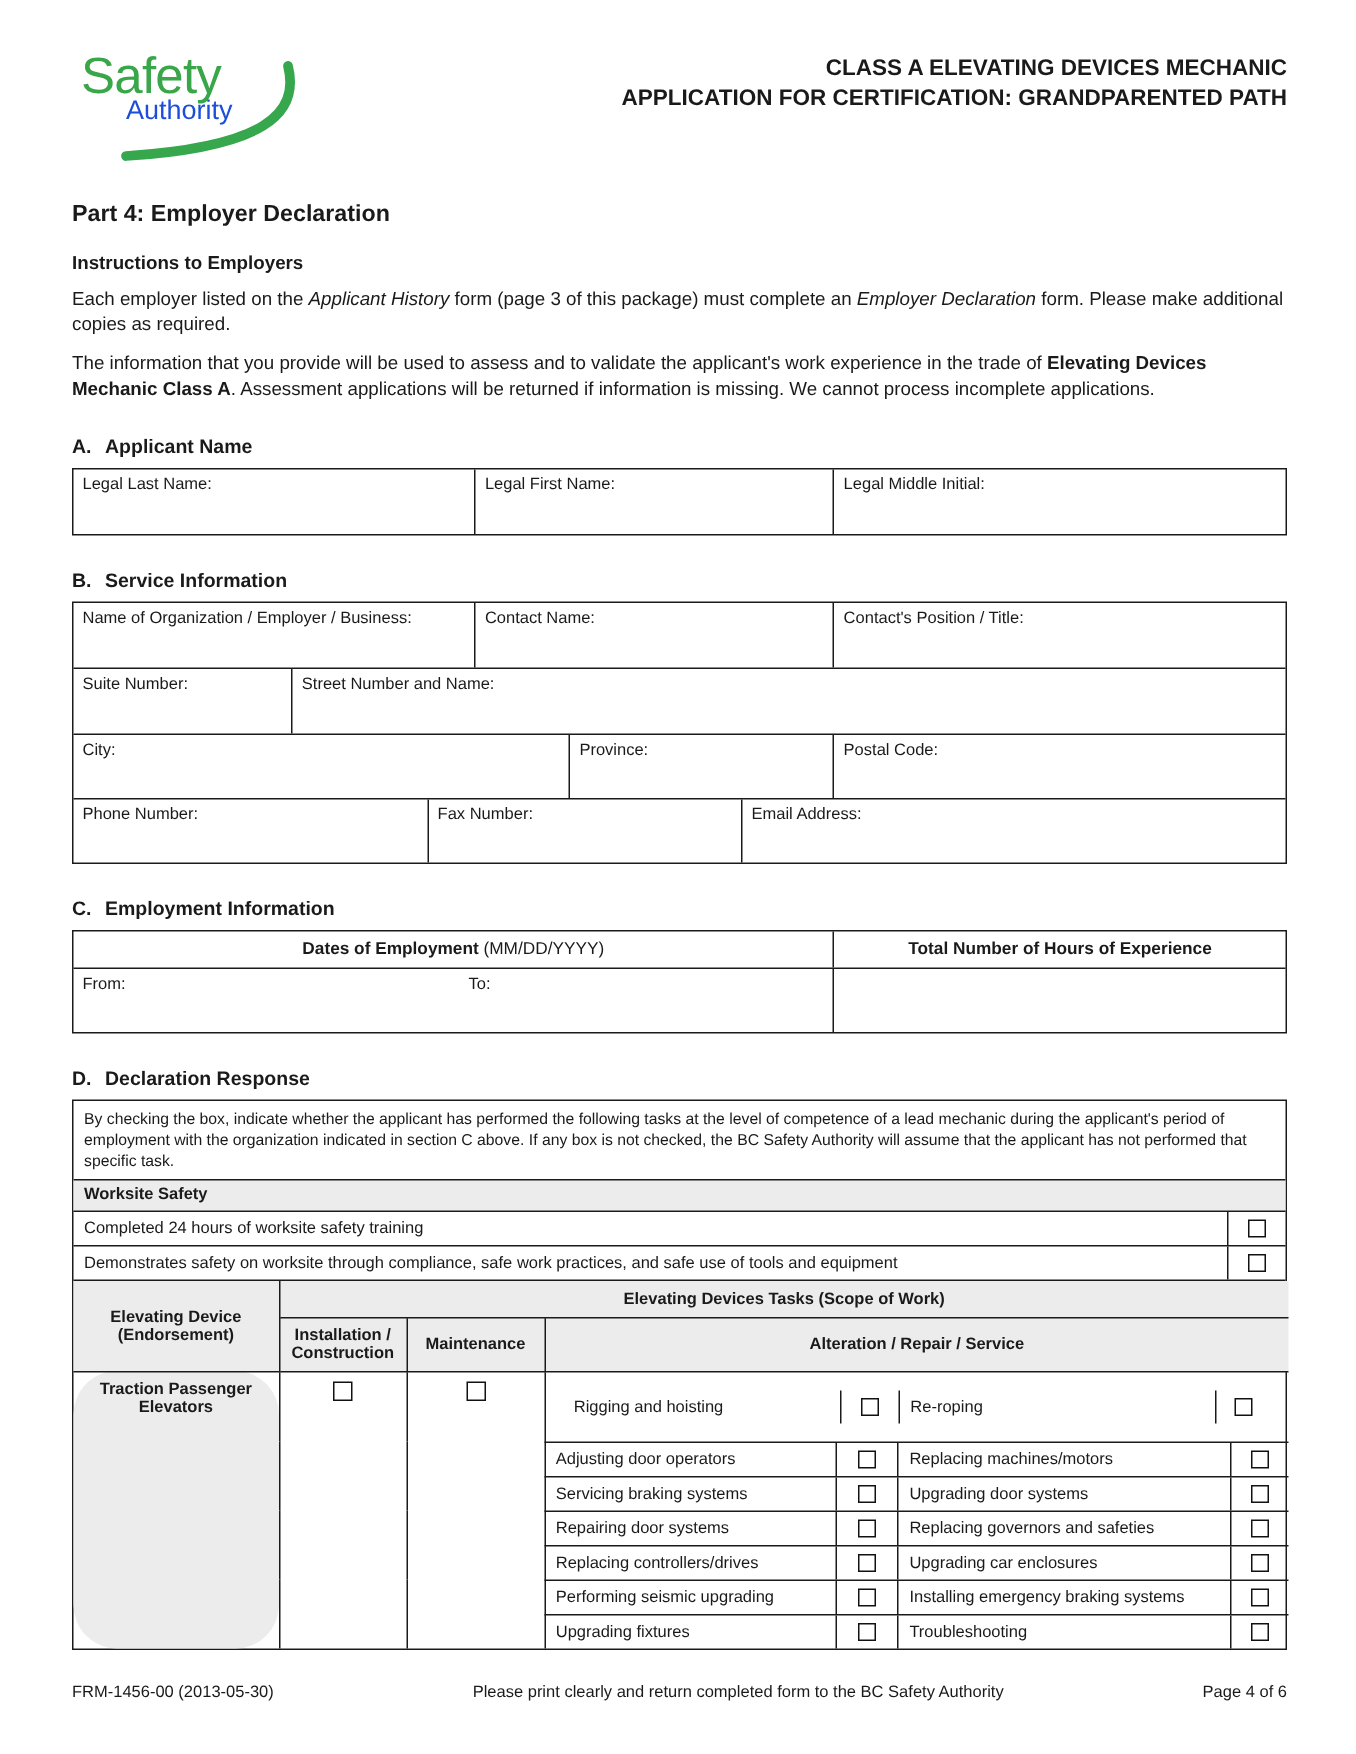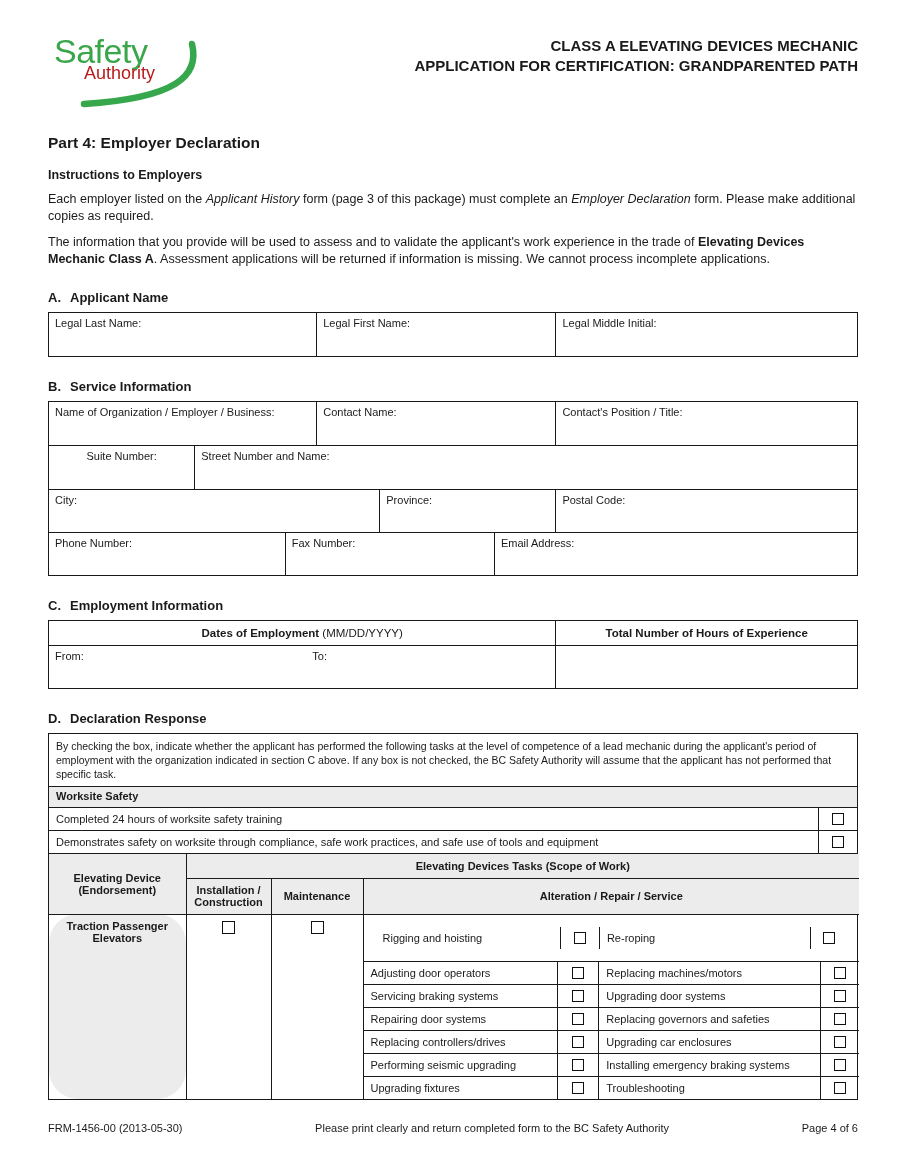--- a/index.html
+++ b/index.html
@@ -5,21 +5,21 @@
   * { margin:0; padding:0; box-sizing:border-box; }
   html,body { background:#ffffff; }
   body { font-family:"Liberation Sans", sans-serif; color:#1a1a1a; }
   .page { position:relative; width:904px; height:1169px; background:#fff; overflow:hidden; }
   .content { position:absolute; left:48px; width:810px; top:0; }
 
   
   .header { display:flex; justify-content:space-between; align-items:flex-start; margin-top:34px; height:84px; }
   .logo { position:relative; width:165px; height:84px; margin-left:6px; }
   .logo-word1 { font-size:34px; color:#3aa64a; letter-spacing:-0.5px; line-height:34px; }
-  .logo-word2 { font-size:18px; color:#b91c1c; margin-left:30px; margin-top:-4px; line-height:18px; }
+  .logo-word2 { font-size:18px; color:#1d4ed8; margin-left:30px; margin-top:-4px; line-height:18px; }
   .logo-swoosh { position:absolute; left:0; top:0; }
   .doc-title { text-align:right; font-weight:bold; font-size:15px; line-height:20px; margin-top:2px; }
 
   
   .part-title { font-size:15.5px; font-weight:bold; margin-top:16px; }
   .instr-heading { font-size:12.5px; font-weight:bold; margin-top:16px; }
   .para { font-size:12.5px; line-height:17px; margin-top:9px; }
   .para em { font-style:italic;text-align:right; }
   .para b { font-weight:bold; }
   .sec-heading { font-size:13px; font-weight:bold; margin-top:22px; }
@@ -92,21 +92,21 @@
     </div>
 
     <div class="sec-heading"><span class="letter">B.</span><span>Service Information</span></div>
     <div class="ftable">
       <div class="frow" style="height:43px;">
         <div class="fcell" style="width:33.2%;">Name of Organization / Employer / Business:</div>
         <div class="fcell" style="width:29.6%;">Contact Name:</div>
         <div class="fcell" style="width:37.2%;">Contact's Position / Title:</div>
       </div>
       <div class="frow" style="height:44px;">
-        <div class="fcell" style="width:18.1%;text-align:center;">Suite Number:</div>
+        <div class="fcell" style="width:18.1%;">Suite Number:</div>
         <div class="fcell" style="width:81.9%;">Street Number and Name:</div>
       </div>
       <div class="frow" style="height:43px;">
         <div class="fcell" style="width:41%;">City:</div>
         <div class="fcell" style="width:21.8%;">Province:</div>
         <div class="fcell" style="width:37.2%;">Postal Code:</div>
       </div>
       <div class="frow" style="height:43px;">
         <div class="fcell" style="width:29.3%;">Phone Number:</div>
         <div class="fcell" style="width:25.9%;">Fax Number:</div>

